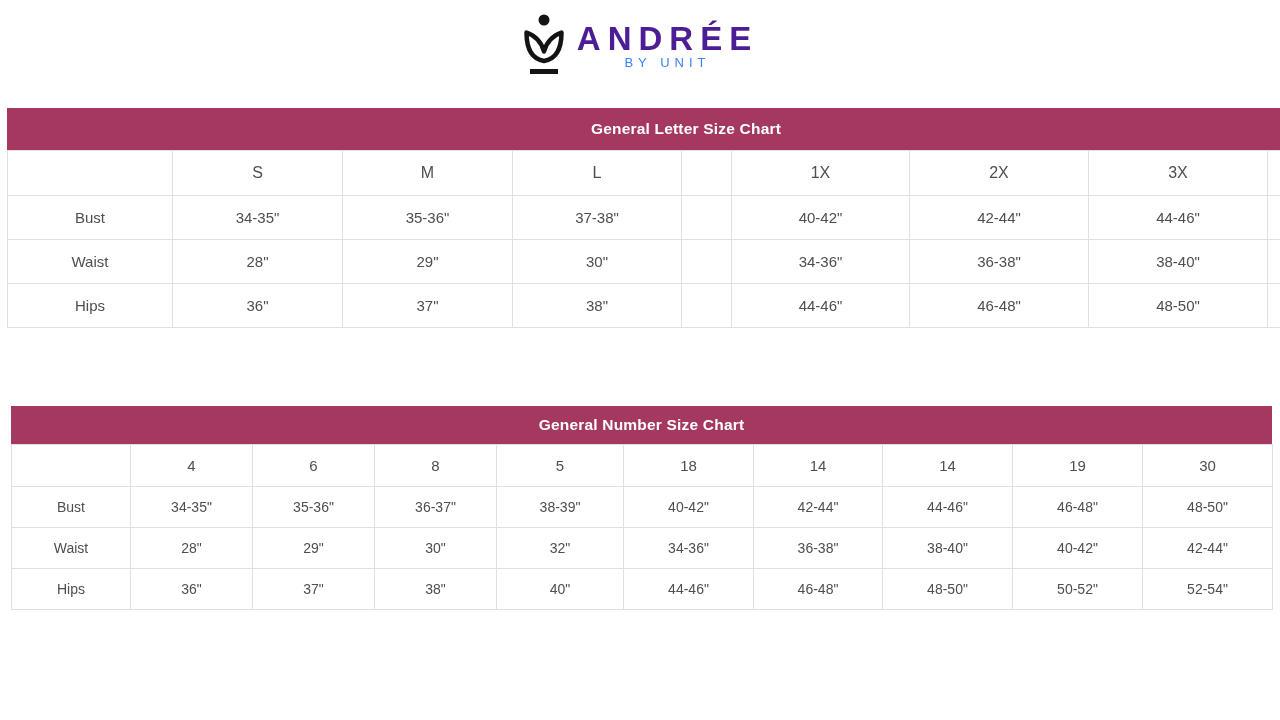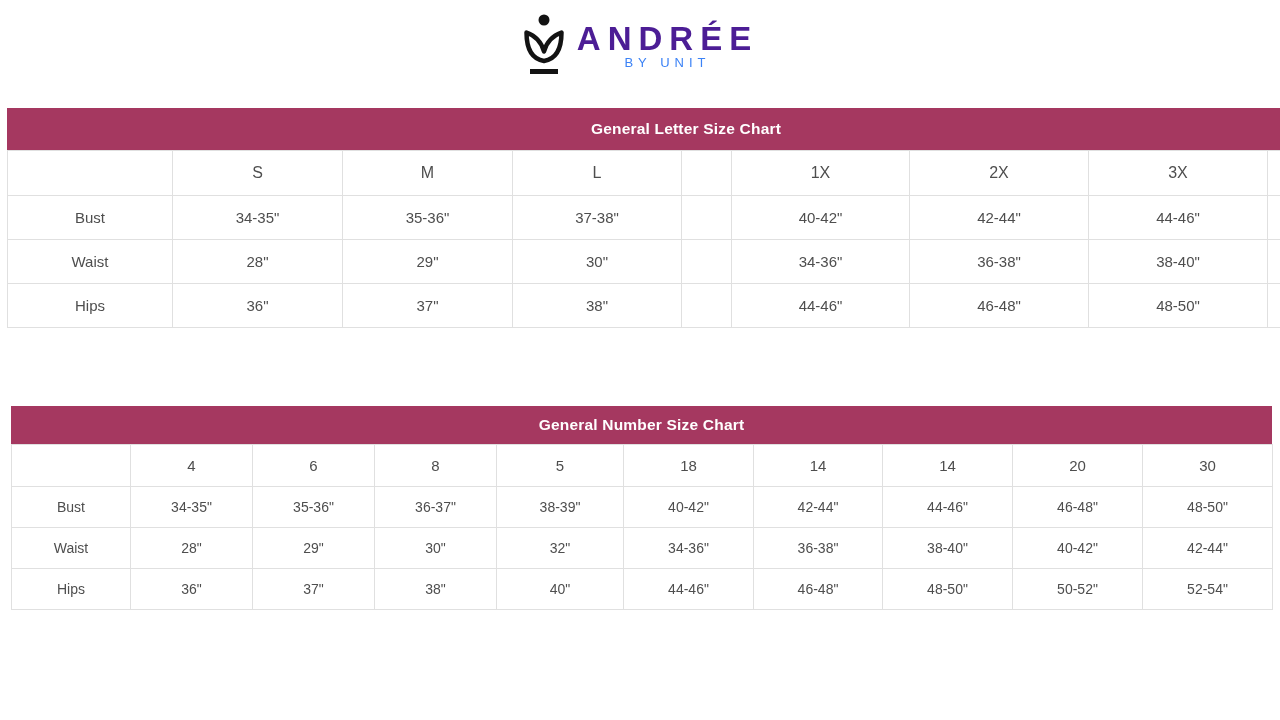--- a/index.html
+++ b/index.html
@@ -179,21 +179,21 @@
       <thead>
         <tr>
           <th></th>
           <th>4</th>
           <th>6</th>
           <th>8</th>
           <th>5</th>
           <th>18</th>
           <th>14</th>
           <th>14</th>
-          <th>20</th>
+          <th>19</th>
           <th>30</th>
         </tr>
       </thead>
       <tbody>
         <tr>
           <th>Bust</th>
           <td>34-35"</td>
           <td>35-36"</td>
           <td>36-37"</td>
           <td>38-39"</td>

